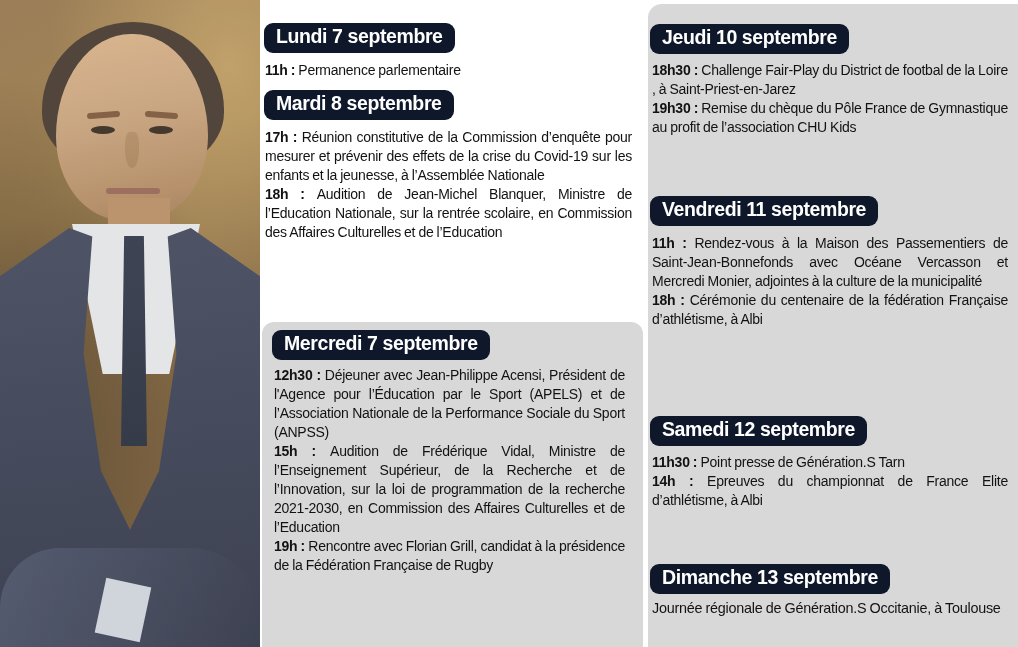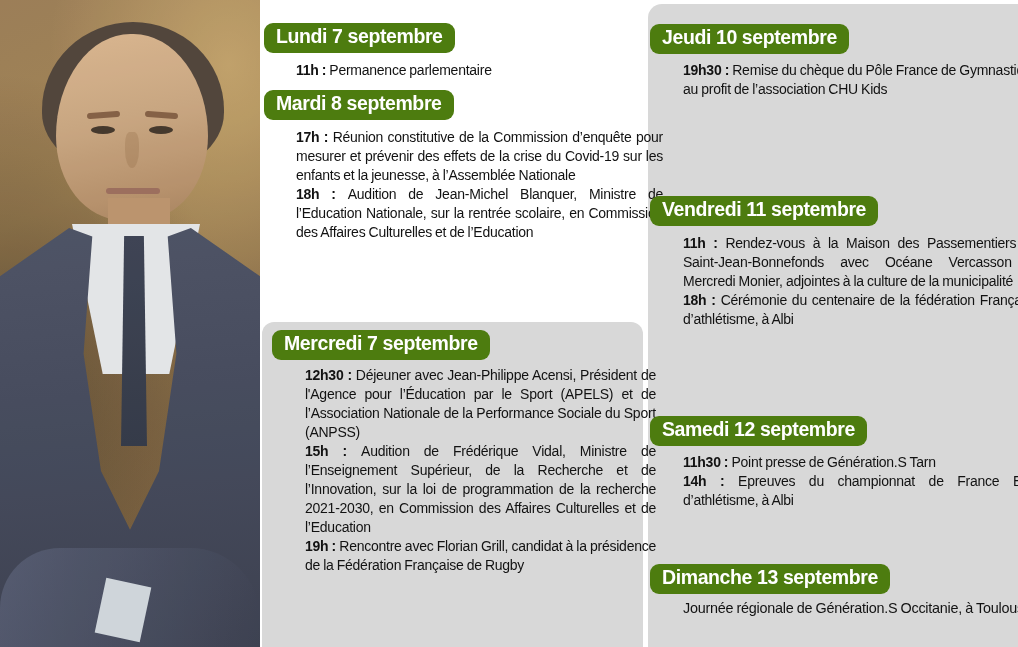--- a/index.html
+++ b/index.html
@@ -11,29 +11,29 @@
   }
   .abs{position:absolute;}
 
   
   .panel{background:#d8d8d8;}
   .panel-mid{left:262px;top:322px;width:381px;height:325px;border-radius:12px 12px 0 0;}
   .panel-right{left:648px;top:4px;width:370px;height:643px;border-radius:14px 0 0 0;}
 
   
   .badge{
-    display:inline-block;background:#4d7c0f;color:#ffffff;
+    display:inline-block;background:#0f172a;color:#ffffff;
     font-weight:700;font-size:19.5px;line-height:1;
     letter-spacing:-0.4px;white-space:nowrap;
     padding:4px 12px 6px 12px;border-radius:9px;
     z-index:3;
   }
 
   
-  .tblock{z-index:3;margin-left:31px;}
+  .tblock{z-index:3;}
   .entry{
     margin:0;text-align:justify;
     font-size:14px;line-height:19px;
     letter-spacing:-0.25px;word-spacing:-0.5px;
     color:#121212;
   }
   .entry .t,.entry .sep{font-weight:700;}
   .entry.bold-all{font-weight:400;font-size:14.4px;}
 
   .w-mid{width:367px;}
@@ -127,20 +127,21 @@
     <p class="entry"><b class="t">19h</b><span class="sep"> : </span><span>Rencontre avec Florian Grill, candidat à la présidence de la Fédération Française de Rugby</span></p>
   </div>
 
 </section>
 
 <section>
 
   <span class="abs badge" style="left:650px;top:24px">Jeudi 10 septembre</span>
 
   <div class="abs tblock w-right" style="left:652px;top:61px">
+    <p class="entry"><b class="t">18h30</b><span class="sep"> : </span><span>Challenge Fair-Play du District de footbal de la Loire , à Saint-Priest-en-Jarez</span></p>
     <p class="entry"><b class="t">19h30</b><span class="sep"> : </span><span>Remise du chèque du Pôle France de Gymnastique au profit de l’association CHU Kids</span></p>
   </div>
 
   <span class="abs badge" style="left:650px;top:196px">Vendredi 11 septembre</span>
 
   <div class="abs tblock w-right" style="left:652px;top:234px">
     <p class="entry"><b class="t">11h</b><span class="sep"> : </span><span>Rendez-vous à la Maison des Passementiers de Saint-Jean-Bonnefonds avec Océane Vercasson et Mercredi Monier, adjointes à la culture de la municipalité</span></p>
     <p class="entry"><b class="t">18h</b><span class="sep"> : </span><span>Cérémonie du centenaire de la fédération Française d’athlétisme, à Albi</span></p>
   </div>
 

